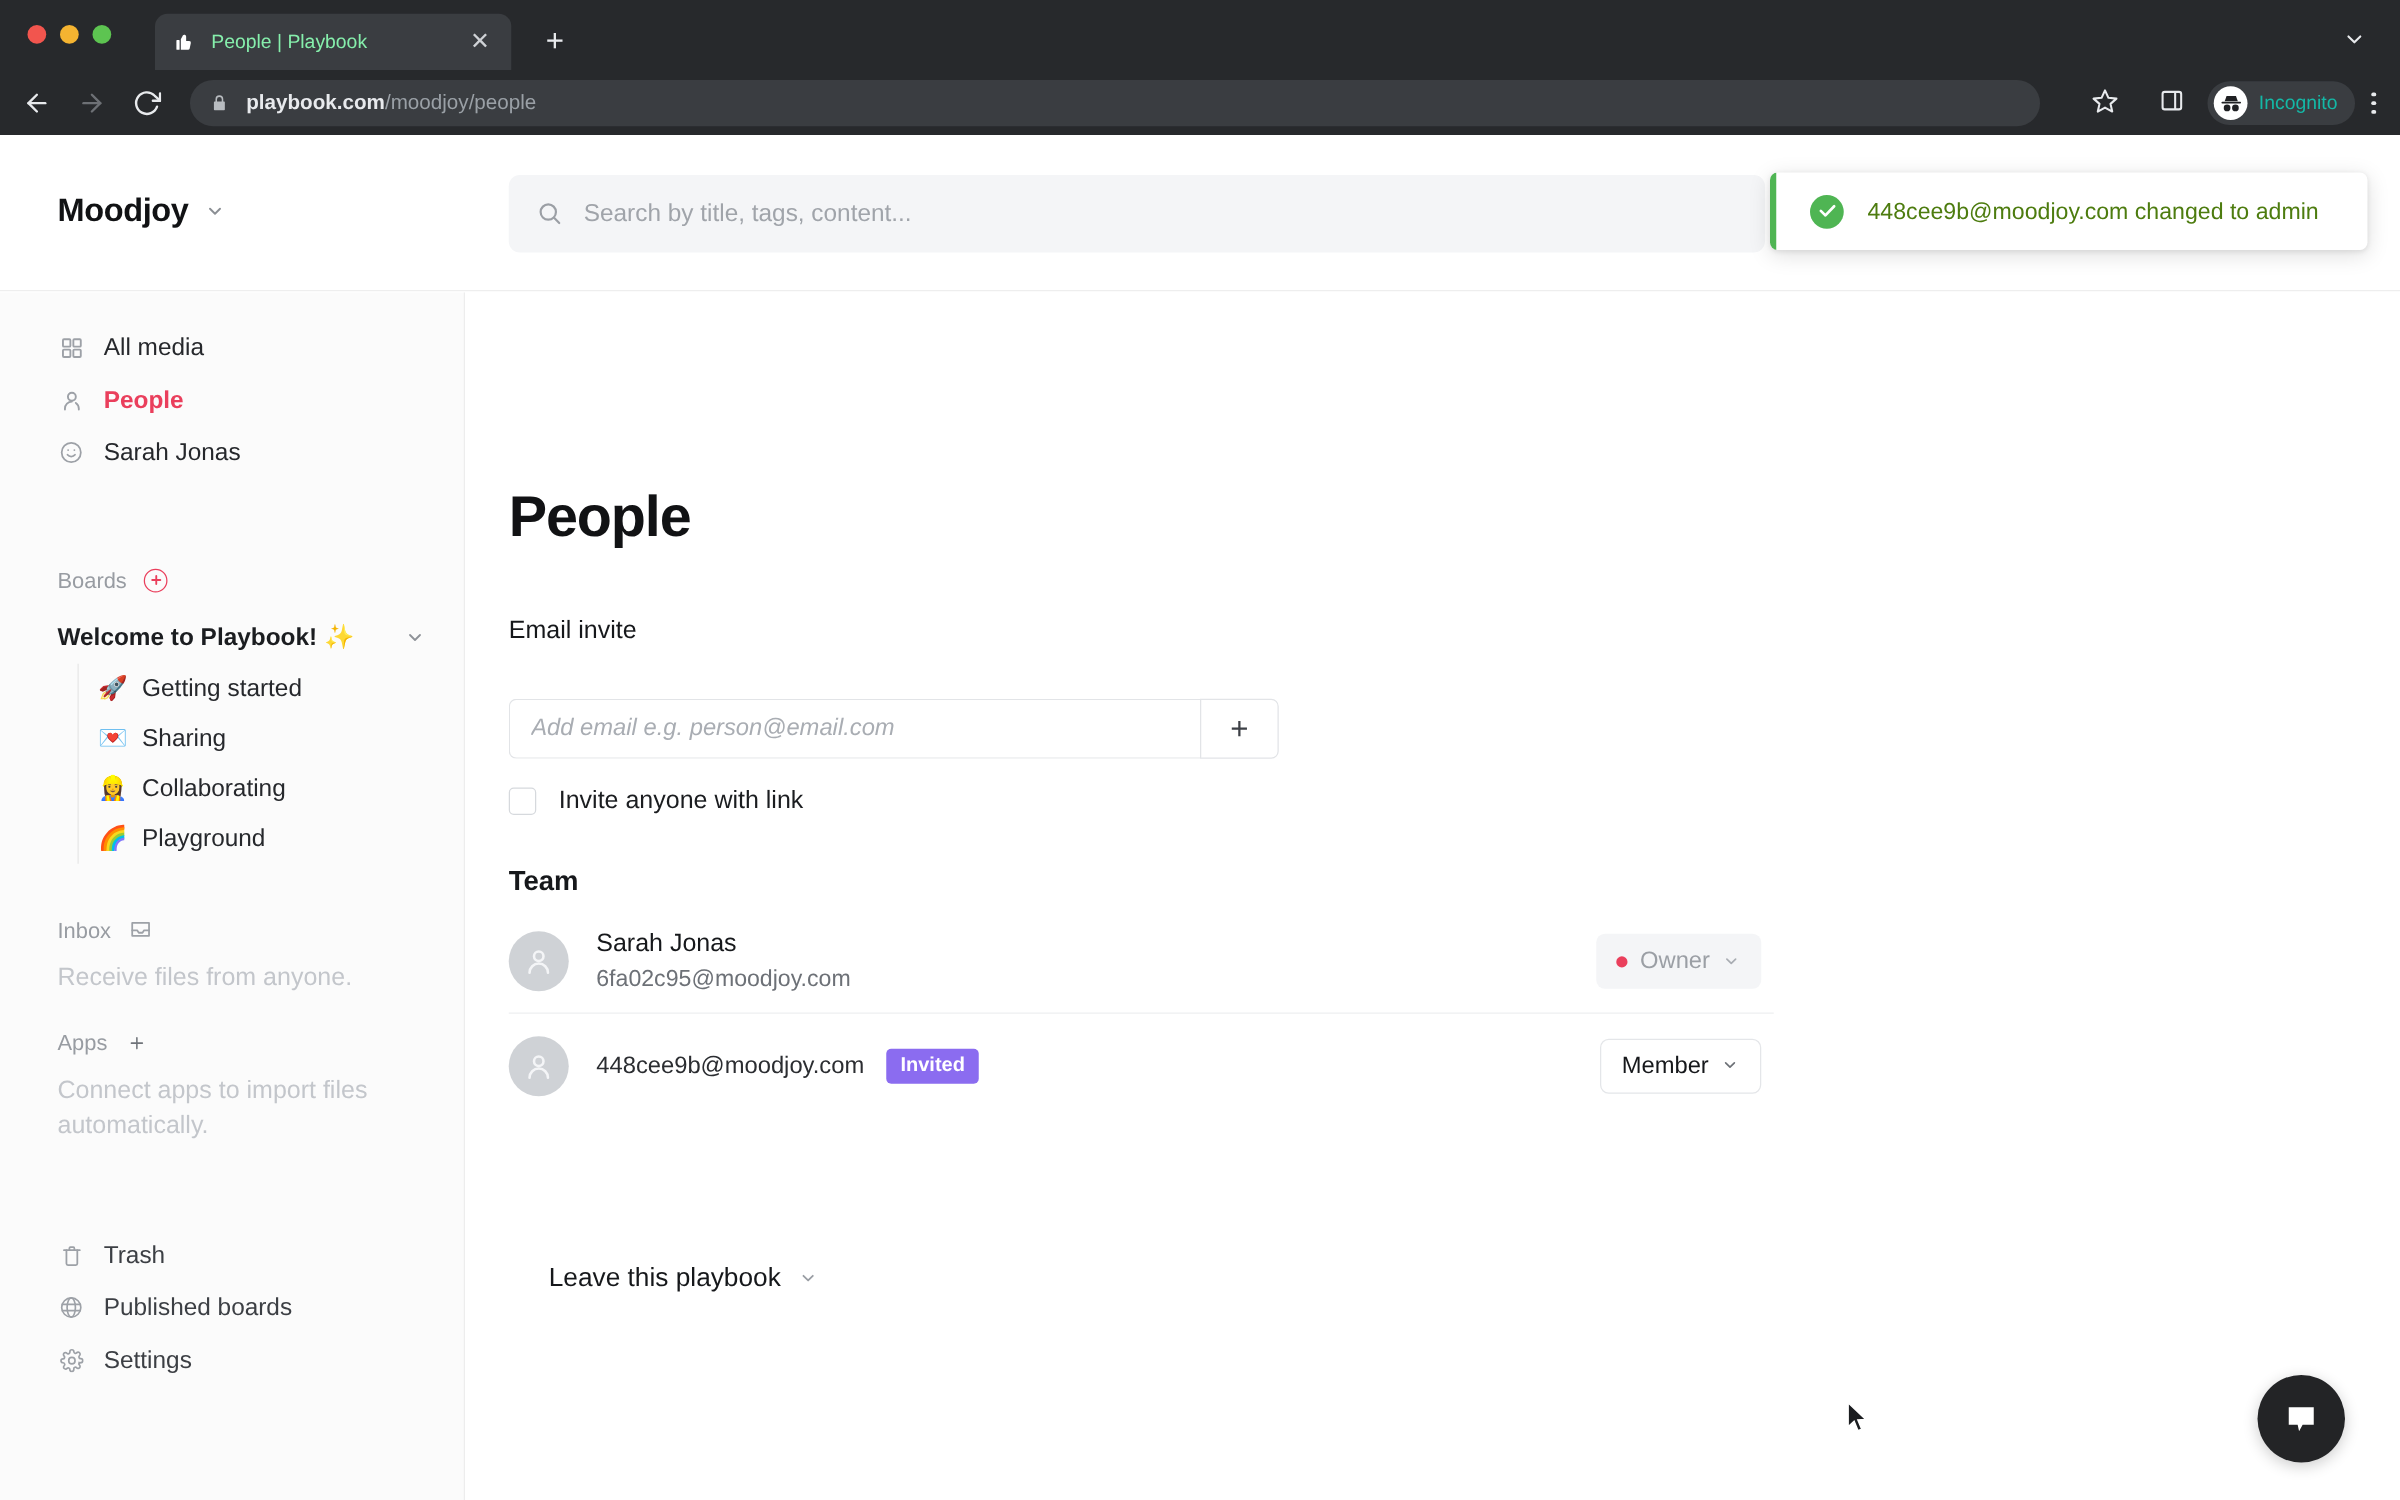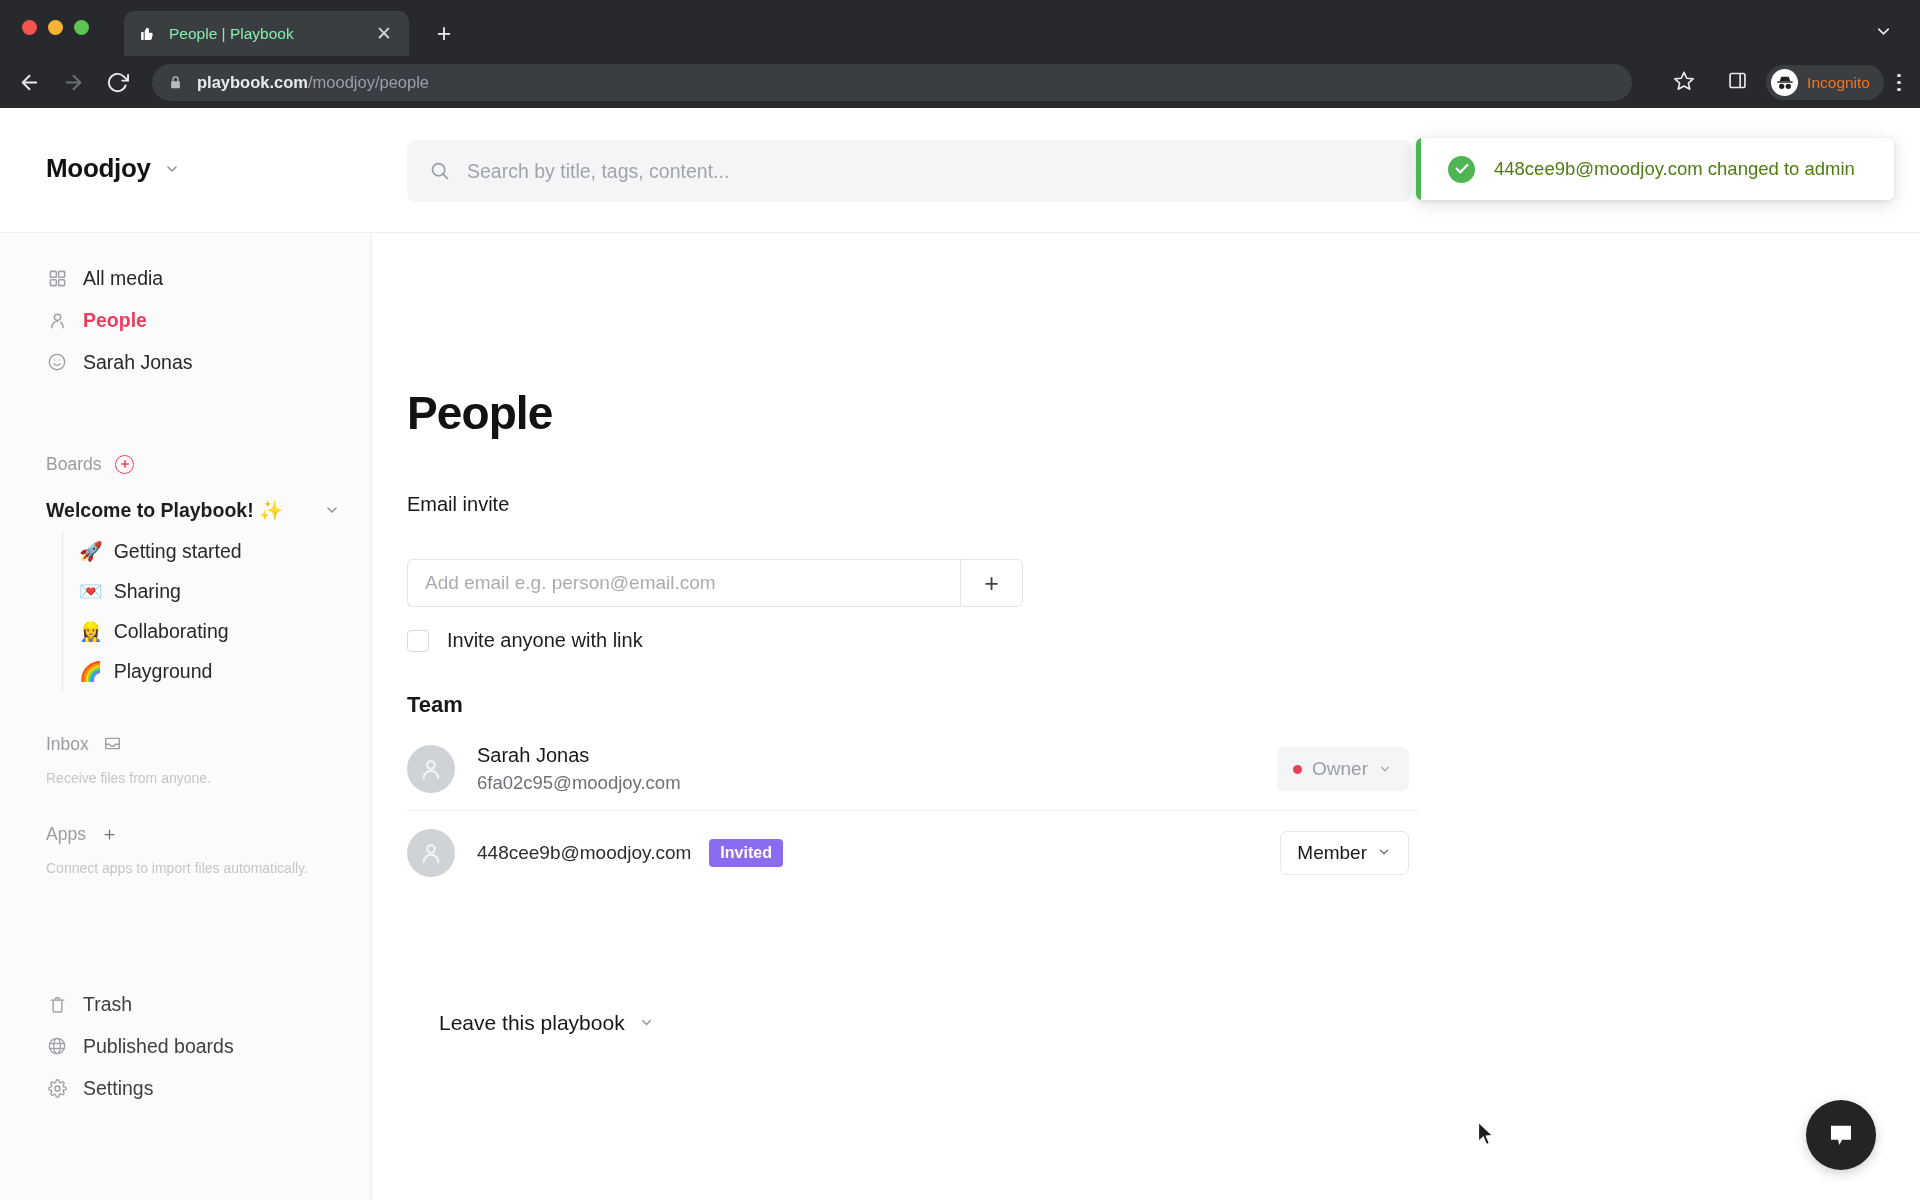--- a/index.html
+++ b/index.html
@@ -80,21 +80,21 @@
   }
   #incognito-chip {
     position:absolute; right:36px; top:9px; height:35px;
     background:#3a3d41; border-radius:18px;
     display:flex; align-items:center; padding:0 14px 0 5px; gap:9px;
   }
   #incognito-avatar {
     width:27px; height:27px; border-radius:50%; background:#ffffff;
     display:flex; align-items:center; justify-content:center; flex:none;
   }
-  #incognito-label { color:#f97316; font-size:15.5px; }
+  #incognito-label { color:#14b8a6; font-size:15.5px; }
   #browser-menu {
     position:absolute; right:10px; top:14px; width:22px; height:25px;
     display:flex; flex-direction:column; align-items:center; justify-content:center; gap:3.5px;
   }
   #browser-menu i { width:3.5px; height:3.5px; border-radius:50%; background:#e8eaed; display:block; }
 
   
   #app {
     position:absolute; top:108px; left:0; width:1920px; height:1092px;
     background:#ffffff;
@@ -175,21 +175,21 @@
   .board-child {
     display:flex; align-items:center; height:40px; padding-left:16px; gap:11px;
     font-size:19.5px; color:#26282c;
   }
   .board-child .emo { font-size:19px; flex:none; }
 
   #inbox-section { position:absolute; top:680px; left:0; width:100%; }
   #apps-section { position:absolute; top:770px; left:0; width:100%; }
   .section-desc {
     padding-left:46px; padding-right:46px; margin-top:10px;
-    font-size:14px; line-height:1.38; color:#c3c6cb;
+    font-size:20px; line-height:1.38; color:#c3c6cb;
   }
   #inbox-icon { width:20px; height:20px; color:#9da1a7; display:flex; flex:none; }
   #add-app-icon { width:19px; height:19px; color:#6f7379; display:flex; align-items:center; justify-content:center; font-size:22px; line-height:1; font-weight:300; flex:none; }
 
   #nav-bottom { position:absolute; top:930px; left:0; width:100%; }
   #nav-bottom .nav-item { color:#3c3f44; margin-bottom:2px; }
 
   
   #main {
     position:absolute; left:372px; top:126px; width:1548px; height:966px;
@@ -204,21 +204,21 @@
     font-size:20px; font-weight:400; color:#16181b;
   }
   #email-invite-row {
     position:absolute; left:35px; top:325px;
     display:flex; align-items:stretch;
   }
   #email-input {
     width:553px; height:48px; border:1px solid #e2e4e7; border-right:none;
     border-radius:6px 0 0 6px; background:#ffffff;
     font-family:"Liberation Sans", sans-serif; font-size:19px; color:#000000;
-    padding:0 17px; outline:none;
+    padding:0 17px; outline:none;font-style:italic;
   }
   #email-input::placeholder { color:#a9adb3; }
   #add-email-button {
     width:63px; height:48px; border:1px solid #e2e4e7; border-radius:0 6px 6px 0;
     background:#ffffff; display:flex; align-items:center; justify-content:center;
     color:#3d4046; font-size:25px; line-height:1; font-weight:300;
   }
   #invite-link-row {
     position:absolute; left:35px; top:395px;
     display:flex; align-items:center; gap:18px;

